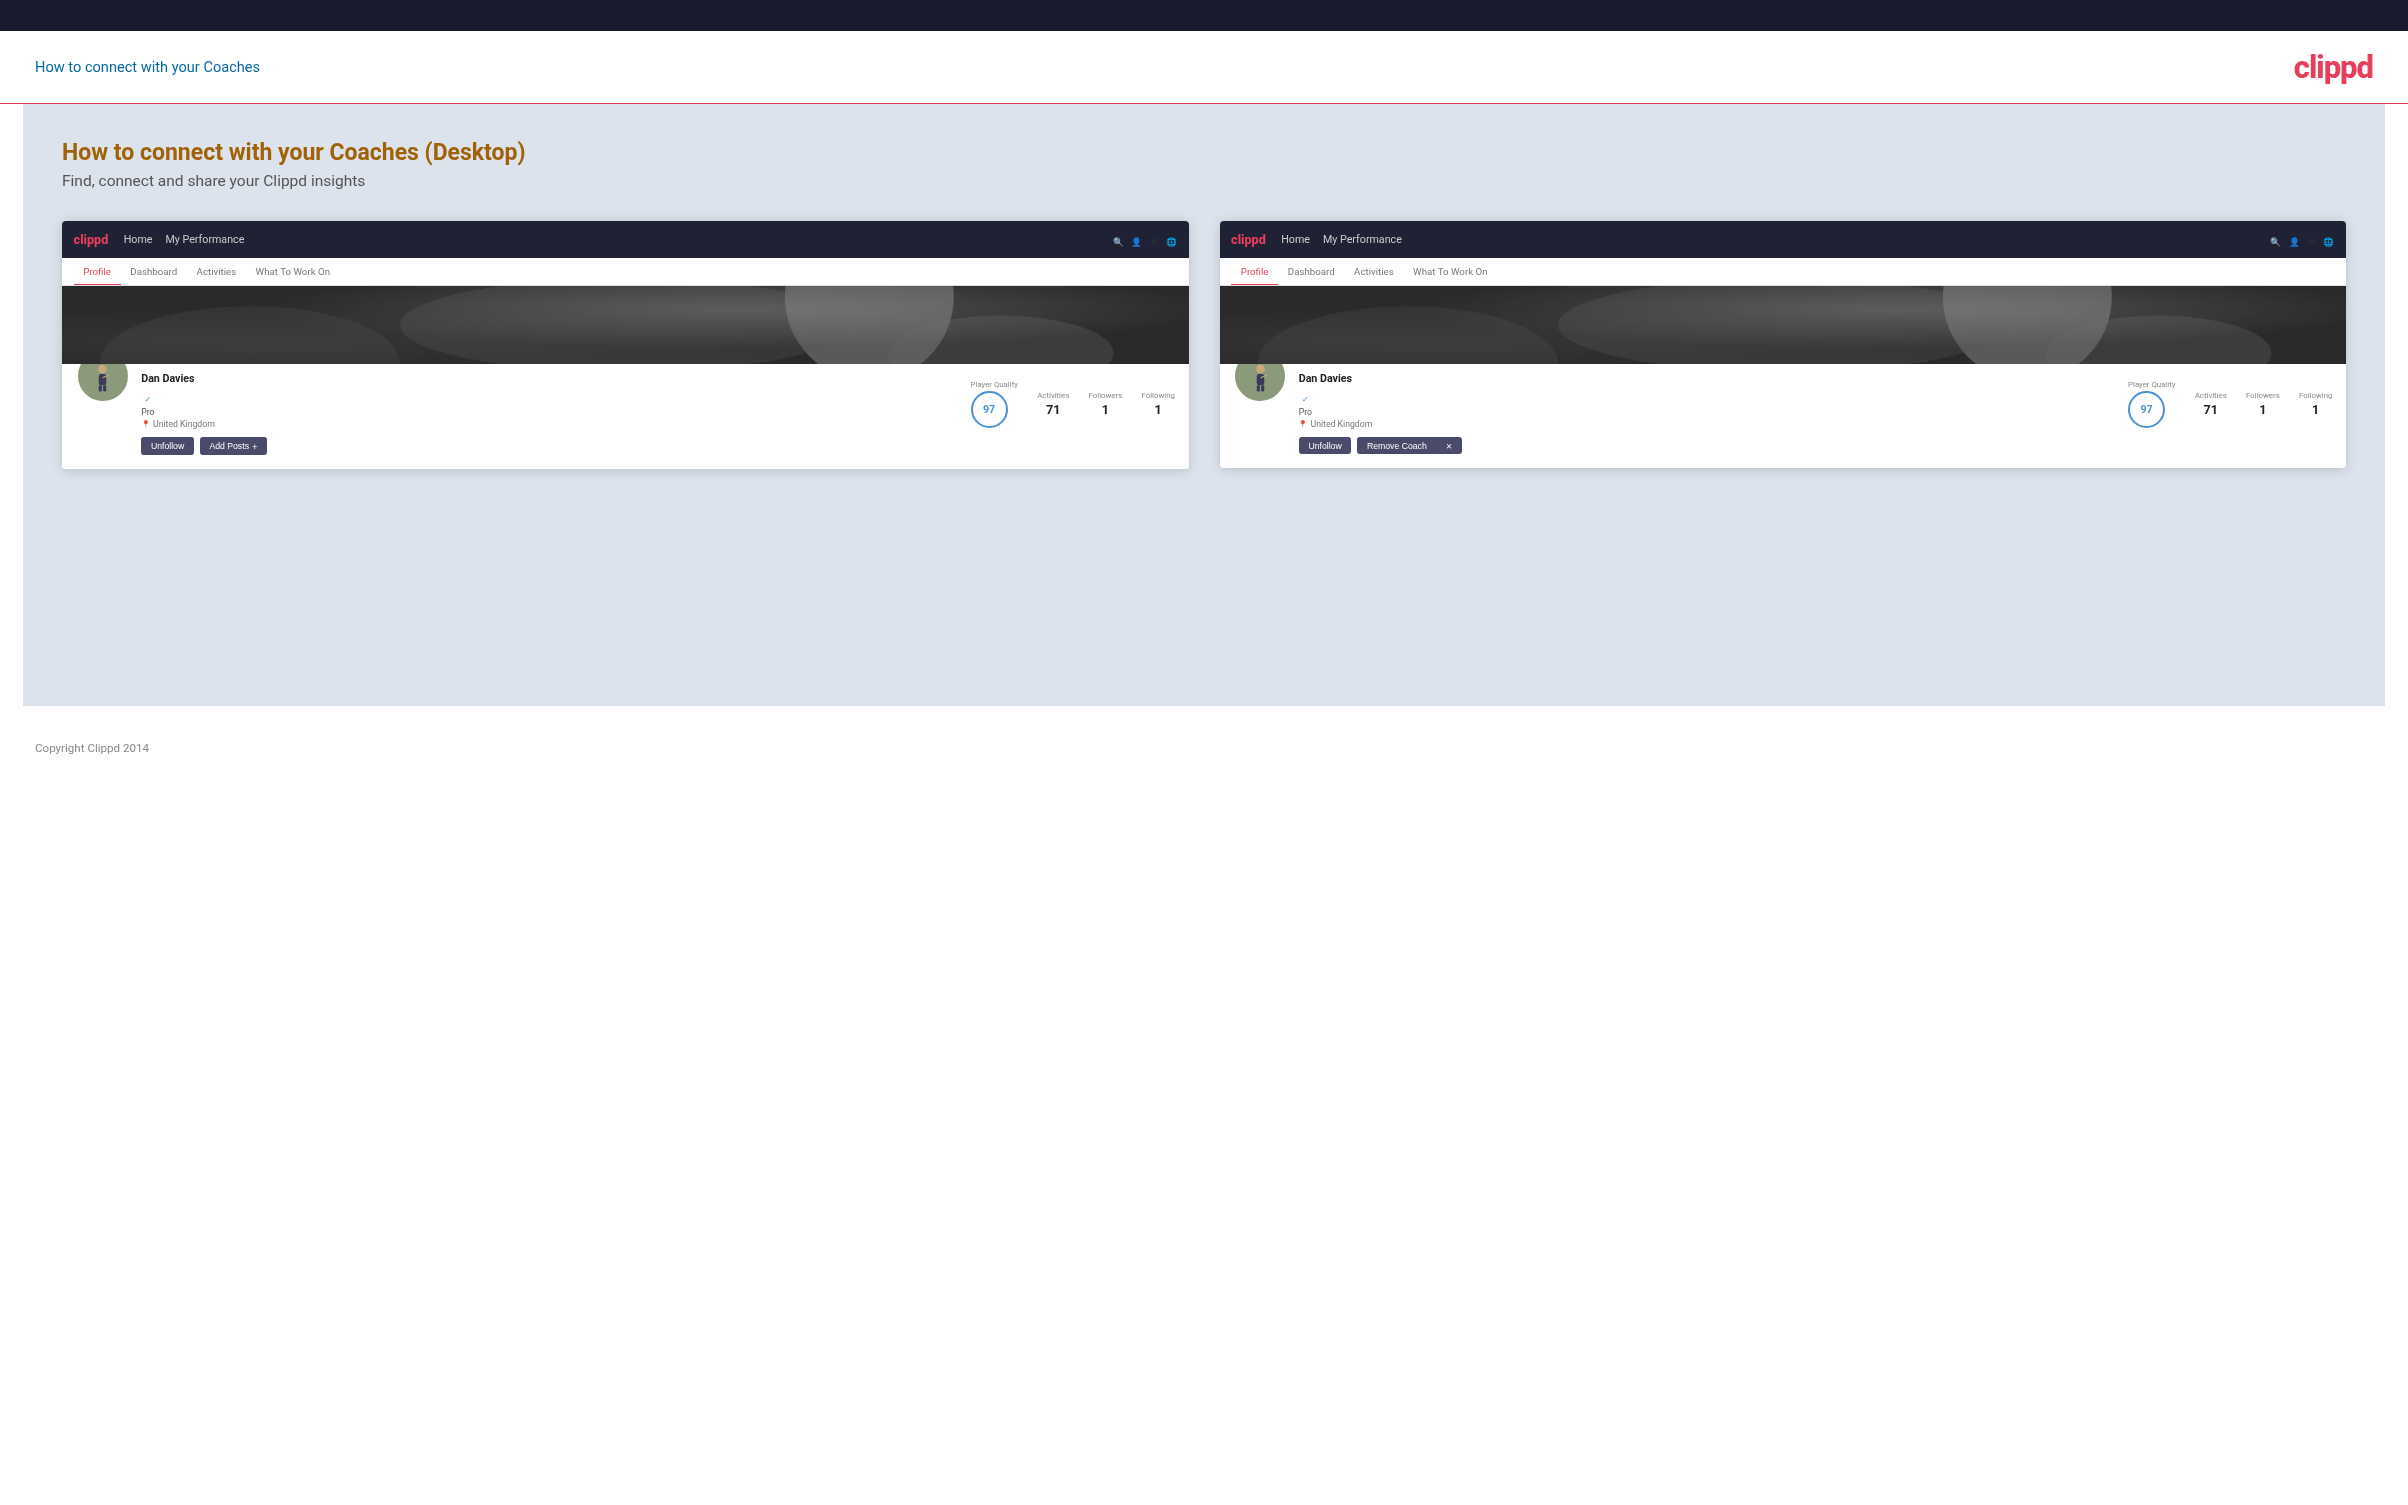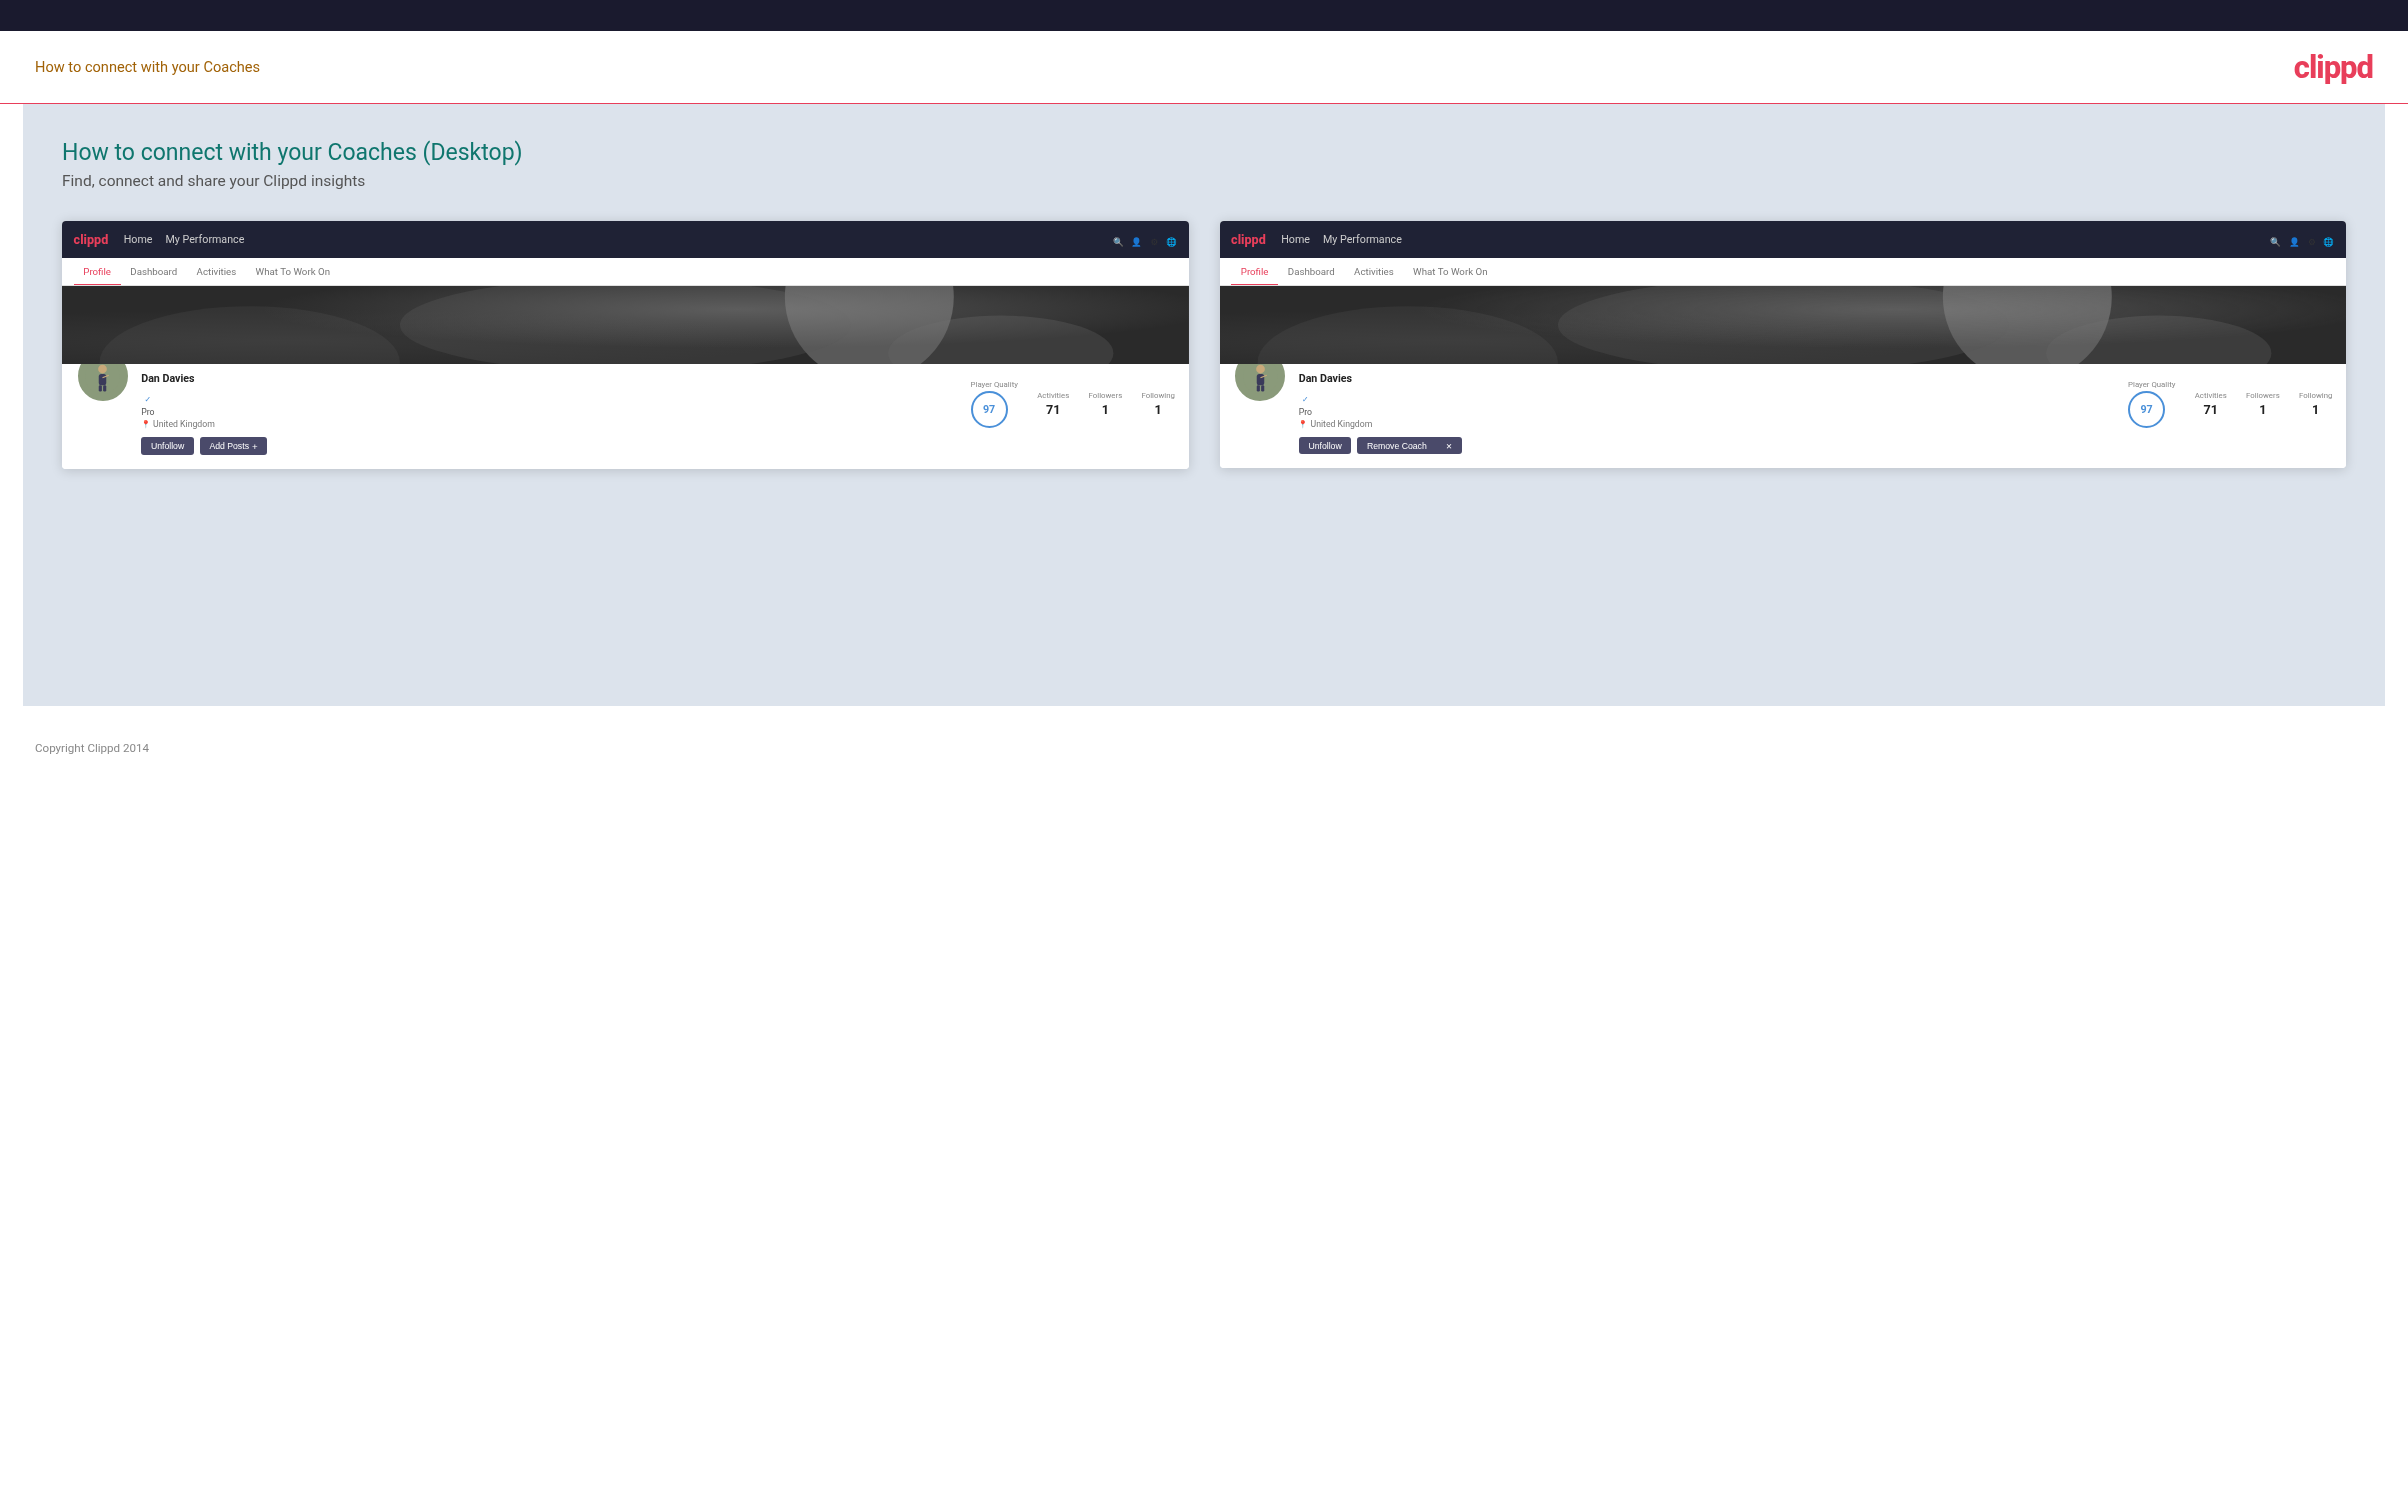--- a/index.html
+++ b/index.html
@@ -15,38 +15,38 @@
     }
     .header {
       display: flex;
       align-items: center;
       justify-content: space-between;
       padding: 17.5px 35px;
       border-bottom: 1.9px solid #e83e5a;
     }
     .header-title {
       font-size: 14.6px;
-      color: #a16207;
+      color: #0369a1;
     }
     .logo {
       font-size: 31px;
       font-weight: 800;
       color: #e83e5a;
       letter-spacing: -1px;
     }
     .main-content {
       background: #dce3ec;
       margin: 0 23px 23px 23px;
       padding: 35px 39px 39px 39px;
       min-height: 602px;
     }
     .page-heading {
       font-size: 23px;
-      font-weight: 400;
-      color: #0f766e;
+      font-weight: 700;
+      color: #a16207;
       margin-bottom: 5.8px;
     }
     .page-subheading {
       font-size: 15.5px;
       color: #555;
       margin-bottom: 31px;
     }
     .screenshots-row {
       display: flex;
       gap: 31px;

